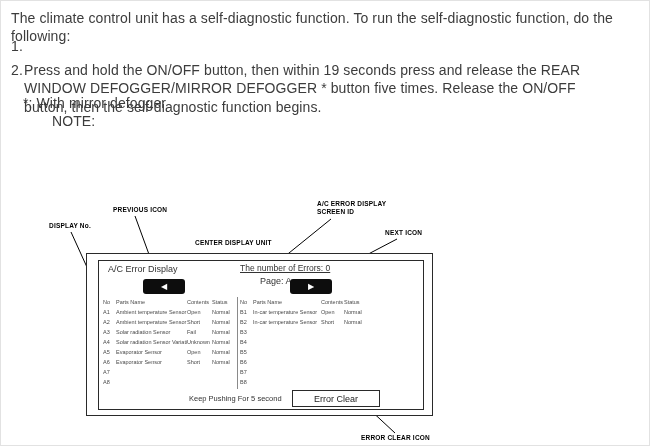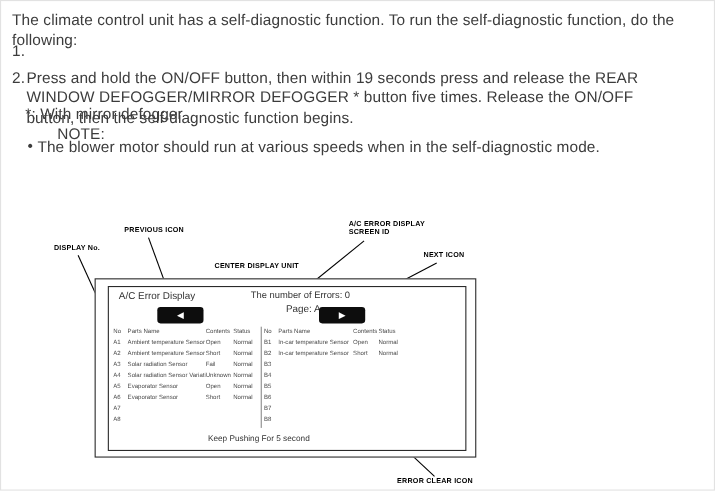--- a/index.html
+++ b/index.html
@@ -50,21 +50,20 @@
 <div class="abs body-text step" style="left:10px; top:60px; width:605px;">
   <span class="num">2.</span>
   <span>Press and hold the ON/OFF button, then within 19 seconds press and release the REAR WINDOW DEFOGGER/MIRROR DEFOGGER * button five times. Release the ON/OFF button, then the self-diagnostic function begins.</span>
 </div>
 
 <p class="abs body-text" style="left:22px; top:93px;">*: With mirror defogger</p>
 
 <p class="abs body-text" style="left:22px; top:111px;padding-left:29px;">NOTE:</p>
 
 <ul class="abs body-text note-list" style="left:24px; top:123px; width:598px;">
-  <li>The blower motor should run at various speeds when in the self-diagnostic mode.</li>
 </ul>
 
 <div class="abs" style="left:0; top:195px; width:650px; height:251px;">
 
   <svg class="leaders" width="650" height="251">
     <line x1="70" y1="36" x2="100" y2="102"></line>
     <line x1="134" y1="20" x2="157" y2="83"></line>
     <line x1="330" y1="23" x2="267" y2="74"></line>
     <line x1="396" y1="43" x2="314" y2="86"></line>
     <line x1="394" y1="237" x2="366" y2="211"></line>
@@ -77,21 +76,21 @@
     <div>SCREEN ID</div>
   </div>
   <div class="abs dlabel" style="left:384px; top:33px;">NEXT ICON</div>
   <div class="abs dlabel" style="left:194px; top:43px;">CENTER DISPLAY UNIT</div>
   <div class="abs dlabel" style="left:360px; top:238px;">ERROR CLEAR ICON</div>
 
   <div class="abs unit-box" style="left:85px; top:57px; width:347px; height:163px;">
     <div class="screen-box" style="left:11px; top:6px; width:326px; height:150px;">
 
       <div class="abs scr-title" style="left:9px;   top:3px;">A/C Error Display</div>
-      <div class="abs scr-errors" style="left:129px; top:2px;">The number of Errors: 0</div>
+      <div class="abs scr-errors" style="left:141px; top:2px;text-decoration:underline;">The number of Errors: 0</div>
       <div class="abs scr-page" style="left:161px; top:15px;text-align:center;">Page: A</div>
 
       <div class="nav-btn" style="left:44px;  top:18px;">
         <span>◀</span>
       </div>
       <div class="nav-btn" style="left:191px; top:18px;">
         <span>▶</span>
       </div>
 
       <table class="dtable" style="left:4px; top:36px; width:133px;">
@@ -225,16 +224,19 @@
               <td>B8</td>
               <td></td>
               <td></td>
               <td></td>
             </tr>
           </tbody>
       </table>
 
       <div class="scr-footer" style="left:90px; top:133px;">Keep Pushing For 5 second</div>
 
+      <div class="err-btn" style="left:193px; top:129px;">
+        <span>Error Clear</span>
+      </div>
 
     </div>
   </div>
 </div>
 
 </body></html>

